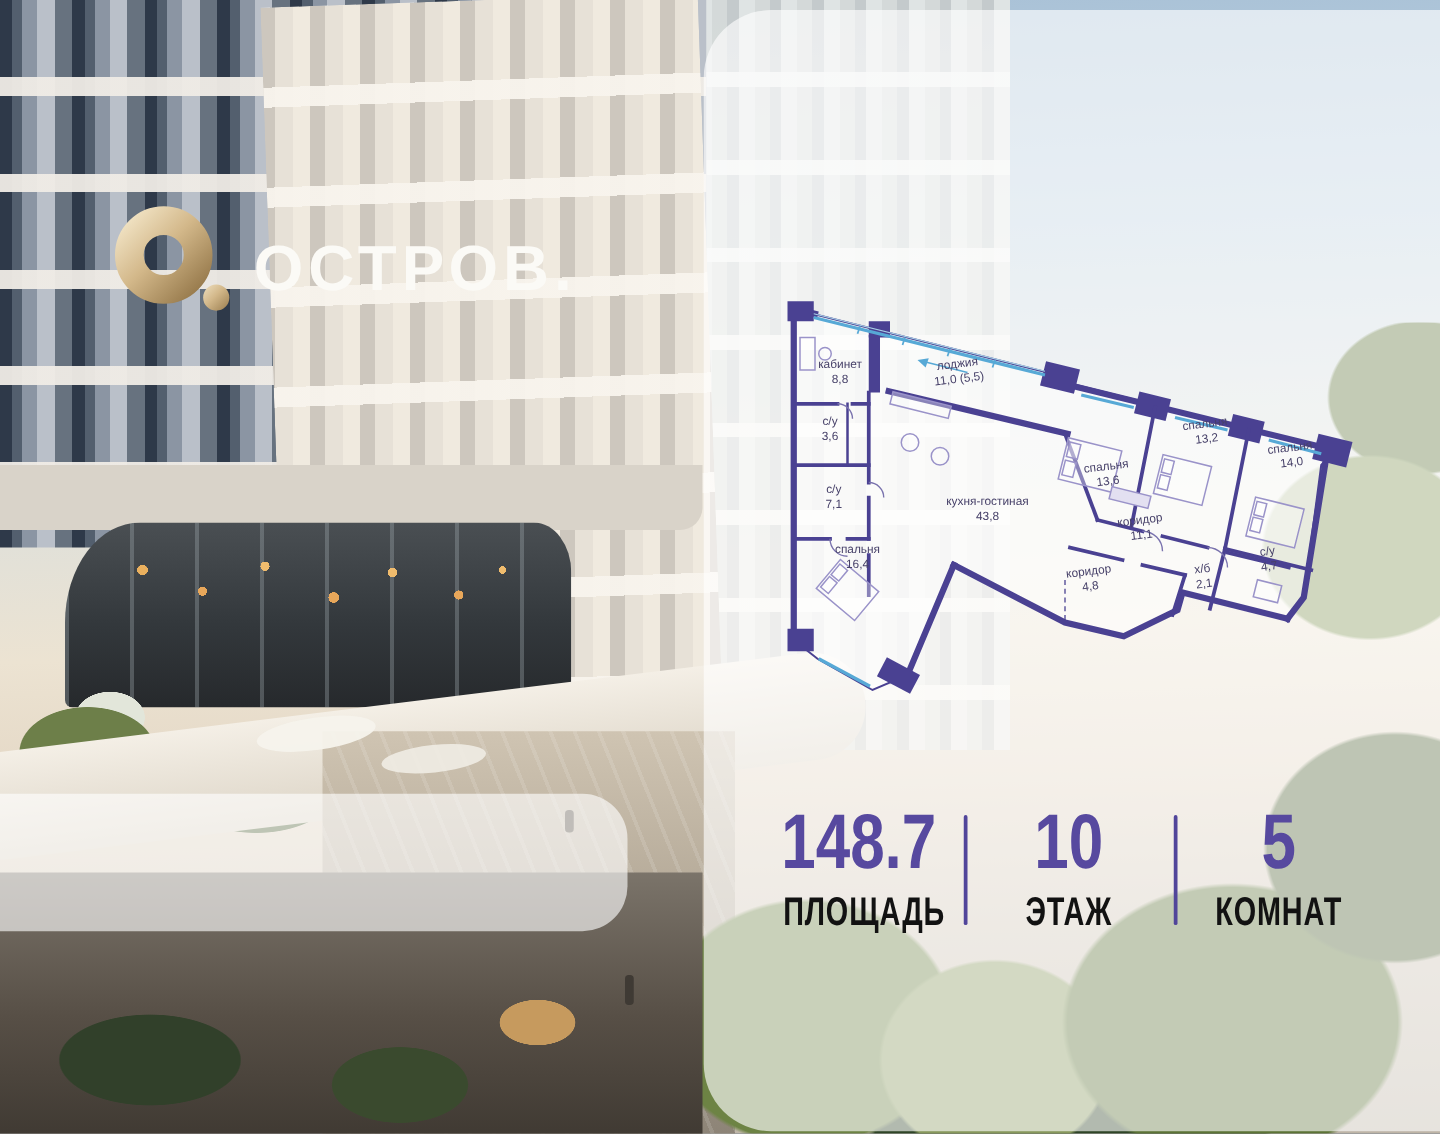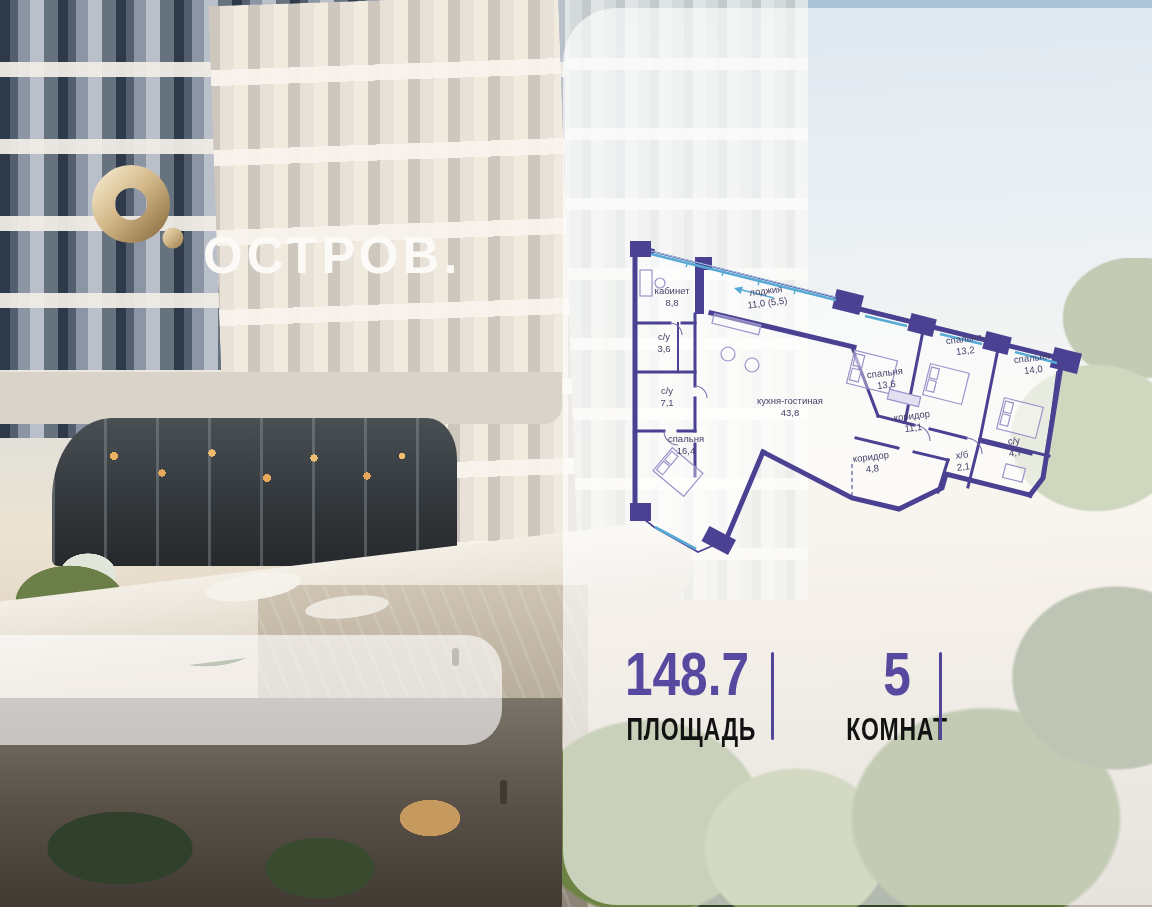--- a/index.html
+++ b/index.html
@@ -77,24 +77,24 @@
   .side-panel{left:563px;top:8px;right:0;bottom:2px;
       background:rgba(255,255,255,.63);border-radius:54px 0 0 54px;}
   .promo-band{left:0;top:635px;width:502px;height:110px;
       background:rgba(255,255,255,.62);border-radius:0 36px 36px 0;}
   .promo-text{left:92px;top:648px;font-size:40px;line-height:44px;font-weight:700;
       color:#161616;white-space:nowrap;}
   .promo-text span{display:block;transform:scaleX(.72);transform-origin:0 50%;}
 
   
   .logo-word{left:203px;top:185px;font-size:51px;font-weight:700;letter-spacing:4px;
-      color:#fbfaf6;white-space:nowrap;margin-top:41px;}
-
-  
-  .stats{left:603px;top:642px;width:504px;height:112px;display:flex;gap:42px;}
+      color:#fbfaf6;white-space:nowrap;}
+
+  
+  .stats{left:603px;top:642px;width:504px;height:112px;display:flex;}
   .stat{width:168px;text-align:center;padding-top:2px;}
   .stat-value{display:block;font-size:62px;line-height:60px;font-weight:700;color:#57499f;
       transform:scaleX(.8);transform-origin:50% 50%;}
   .stat-label{display:block;margin-top:8px;font-size:32px;line-height:34px;font-weight:700;
       color:#121212;letter-spacing:1px;transform:scaleX(.72);transform-origin:50% 50%;}
   .stat-divider{position:absolute;top:652px;width:3px;height:88px;background:#51459a;
       border-radius:2px;}
 
   
   .floorplan{left:616px;top:226px;width:480px;height:345px;}
@@ -273,20 +273,24 @@
   </svg>
 
   <div class="abs promo-band"></div>
 
   <div class="abs stats">
     <div class="stat">
       <span class="stat-value">148.7</span>
       <span class="stat-label">ПЛОЩАДЬ</span>
     </div>
     <div class="stat">
+      <span class="stat-value">10</span>
+      <span class="stat-label">ЭТАЖ</span>
+    </div>
+    <div class="stat">
       <span class="stat-value">5</span>
       <span class="stat-label">КОМНАТ</span>
     </div>
   </div>
   <div class="stat-divider" style="left:771px;"></div>
   <div class="stat-divider" style="left:939px;"></div>
 
 </div>
 
 </body></html>

